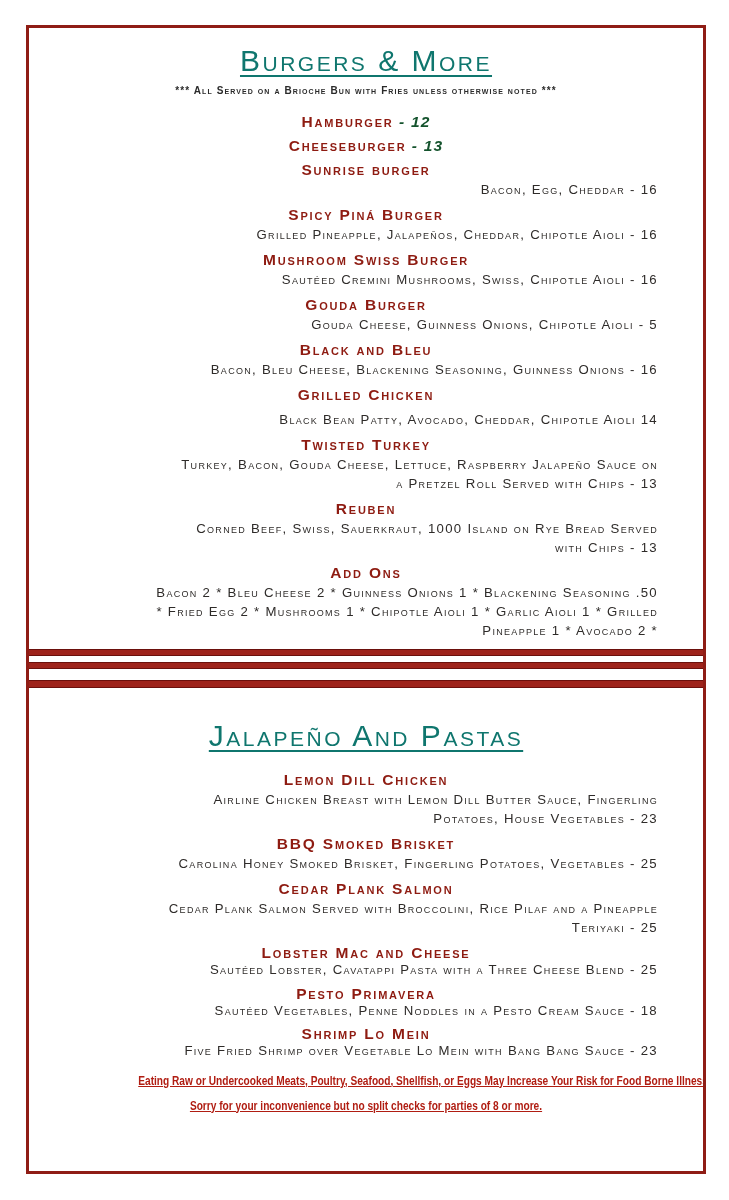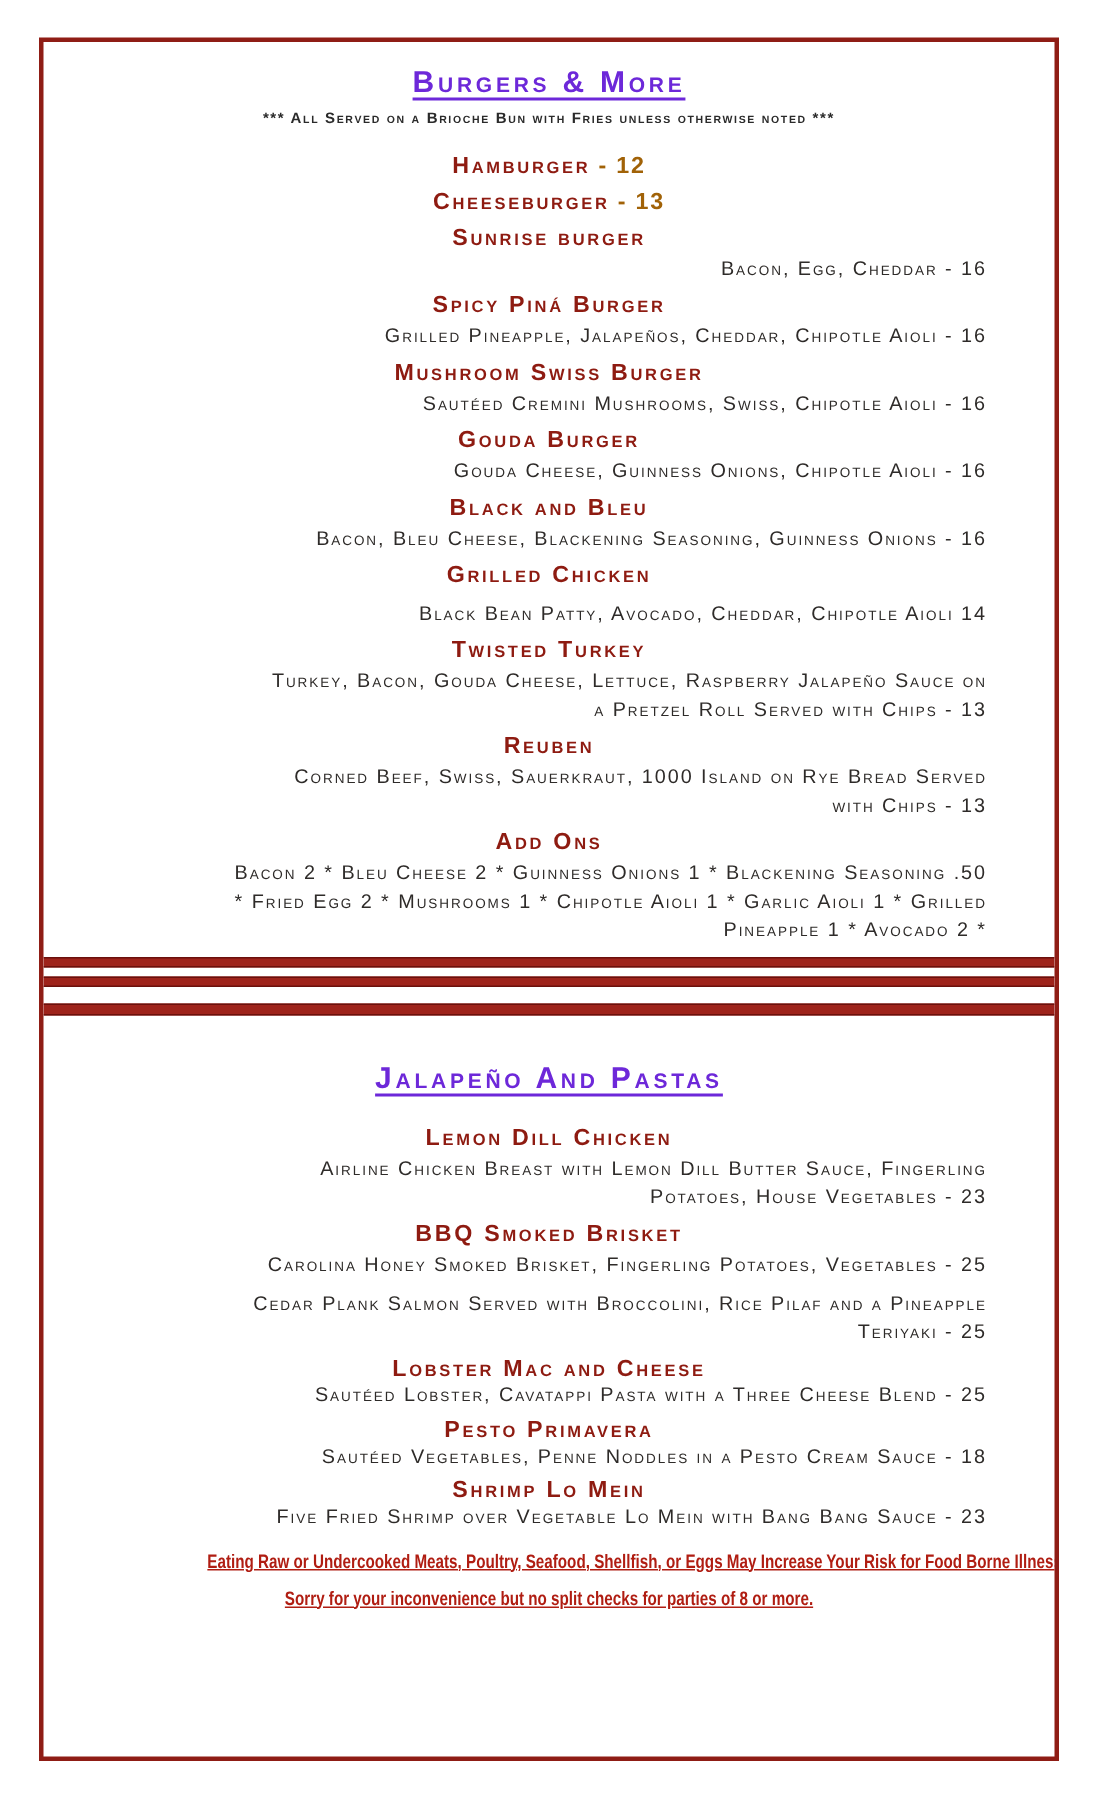--- a/index.html
+++ b/index.html
@@ -16,25 +16,25 @@
     left: 26px; top: 25px;
     width: 680px; height: 1149px;
     border: 3px solid #8f1d15;
     background: #fff;
     overflow: hidden;
   }
   .menu-section { padding: 0 45px; text-align: center; }
   .section-burgers { padding-top: 17px; }
   .section-title {
     font-variant: small-caps;
-    font-weight: 700;
-    font-size: 20px;
+    font-weight: 400;
+    font-size: 30px;
     line-height: 1.05;
     letter-spacing: 2.5px;
-    color: #6d28d9;
+    color: #0f766e;
     text-decoration: underline;
     text-decoration-thickness: 2px;
     text-underline-offset: 4px;
     margin-bottom: 8px;
   }
   .section-note {
     font-variant: small-caps;
     font-size: 10px;
     font-weight: 700;
     letter-spacing: 1.1px;
@@ -46,23 +46,24 @@
     font-variant: small-caps;
     font-weight: 700;
     font-size: 15.5px;
     line-height: 17px;
     letter-spacing: 1.8px;
     color: #8e1b11;
     margin-bottom: 2px;
   }
   .item-price {
     font-variant: normal;
-    color: #a16207;
+    color: #14532d;
     margin-left: 0.35em;
     letter-spacing: 1.2px;
+    font-style: italic;
   }
   .item-desc {
     font-variant: small-caps;
     font-weight: 400;
     font-size: 13.2px;
     line-height: 19px;
     letter-spacing: 1.3px;
     color: #2e2b29;
     text-align: right;
   }
@@ -123,21 +124,21 @@
         <div class="item-desc">Grilled Pineapple, Jalapeños, Cheddar, Chipotle Aioli - 16</div>
       </div>
 
       <div class="item">
         <div class="item-name">Mushroom Swiss Burger</div>
         <div class="item-desc">Sautéed Cremini Mushrooms, Swiss, Chipotle Aioli - 16</div>
       </div>
 
       <div class="item">
         <div class="item-name">Gouda Burger</div>
-        <div class="item-desc">Gouda Cheese, Guinness Onions, Chipotle Aioli - 16</div>
+        <div class="item-desc">Gouda Cheese, Guinness Onions, Chipotle Aioli - 5</div>
       </div>
 
       <div class="item">
         <div class="item-name">Black and Bleu</div>
         <div class="item-desc">Bacon, Bleu Cheese, Blackening Seasoning, Guinness Onions - 16</div>
       </div>
 
       <div class="item">
         <div class="item-name">Grilled Chicken</div>
       </div>
@@ -180,20 +181,21 @@
         <div class="item-desc">Airline Chicken Breast with Lemon Dill Butter Sauce, Fingerling</div>
         <div class="item-desc">Potatoes, House Vegetables - 23</div>
       </div>
 
       <div class="item">
         <div class="item-name">BBQ Smoked Brisket</div>
         <div class="item-desc">Carolina Honey Smoked Brisket, Fingerling Potatoes, Vegetables - 25</div>
       </div>
 
       <div class="item">
+        <div class="item-name">Cedar Plank Salmon</div>
         <div class="item-desc">Cedar Plank Salmon Served with Broccolini, Rice Pilaf and a Pineapple</div>
         <div class="item-desc">Teriyaki - 25</div>
       </div>
 
       <div class="item tight">
         <div class="item-name">Lobster Mac and Cheese</div>
         <div class="item-desc">Sautéed Lobster, Cavatappi Pasta with a Three Cheese Blend - 25</div>
       </div>
 
       <div class="item tight">

